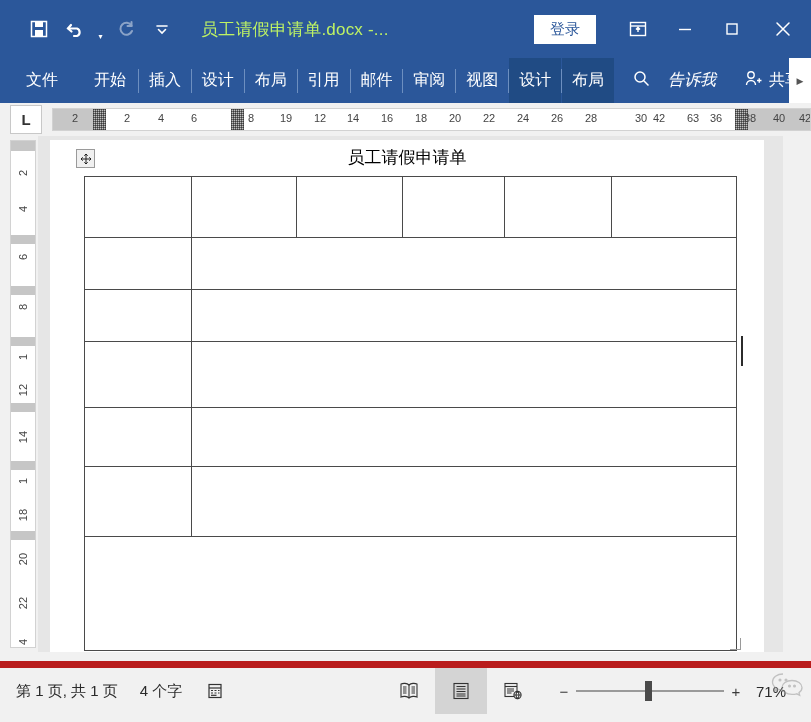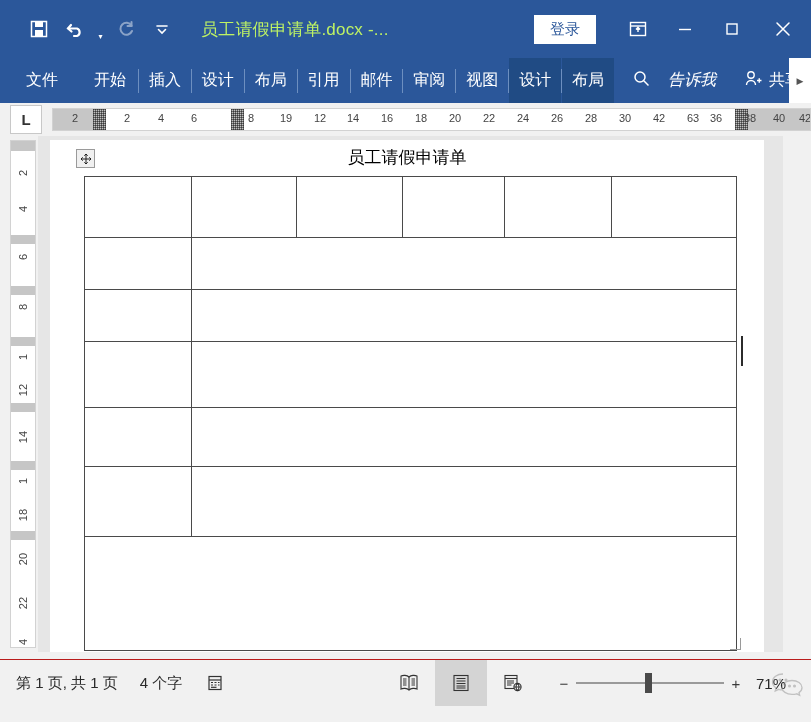--- a/index.html
+++ b/index.html
@@ -121,22 +121,22 @@
   .caret{
     position:absolute;left:691px;top:196px;width:2px;height:30px;background:#2b2b2b;
   }
   .eop{
     position:absolute;left:680px;top:498px;width:10px;height:11px;
     border-right:1px solid #9a9a9a;border-bottom:1px solid #9a9a9a;
   }
 
   
   .statusbar{
-    position:absolute;left:0;bottom:16px;width:811px;height:46px;
-    background:#f1f1f1;border-top:1px solid #b91c1c;
+    position:absolute;left:0;bottom:8px;width:811px;height:46px;
+    background:#f1f1f1;border-top:7px solid #b91c1c;
     display:flex;align-items:center;
   }
   .sb-text{font-size:15px;color:#2a2a2a;white-space:nowrap;}
   .sb-pages{margin-left:16px;}
   .sb-words{margin-left:22px;}
   .sb-proof{margin-left:22px;width:22px;height:22px;display:flex;align-items:center;justify-content:center;color:#333;}
   .views{position:absolute;left:383px;top:0;height:46px;display:flex;align-items:center;}
   .viewbtn{width:52px;height:46px;display:flex;align-items:center;justify-content:center;color:#333;}
   .viewbtn.sel{background:#d4d4d4;}
   .zoomwrap{position:absolute;left:552px;top:0;height:46px;display:flex;align-items:center;gap:0;}
@@ -279,21 +279,21 @@
       <div class="hr-num" style="left:233px;">19</div>
       <div class="hr-num" style="left:267px;">12</div>
       <div class="hr-num" style="left:300px;">14</div>
       <div class="hr-num" style="left:334px;">16</div>
       <div class="hr-num" style="left:368px;">18</div>
       <div class="hr-num" style="left:402px;">20</div>
       <div class="hr-num" style="left:436px;">22</div>
       <div class="hr-num" style="left:470px;">24</div>
       <div class="hr-num" style="left:504px;">26</div>
       <div class="hr-num" style="left:538px;">28</div>
-      <div class="hr-num" style="left:572px;">30</div>
+      <div class="hr-num" style="left:588px;">30</div>
       <div class="hr-num" style="left:606px;">42</div>
       <div class="hr-num" style="left:640px;">63</div>
       <div class="hr-num" style="left:663px;">36</div>
       <div class="hr-num" style="left:697px;">38</div>
       <div class="hr-num" style="left:726px;">40</div>
       <div class="hr-num" style="left:752px;">42</div>
     </div>
   </div>
 
   <div class="vruler">

